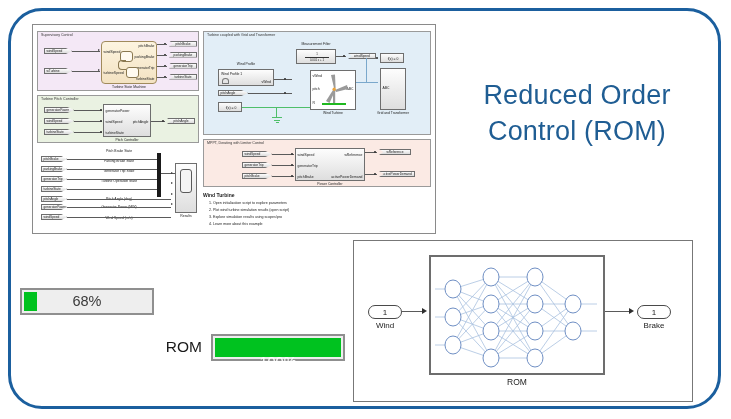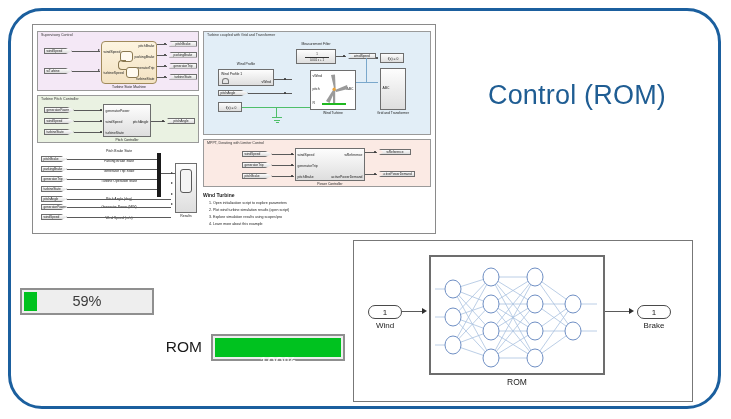--- a/index.html
+++ b/index.html
@@ -362,29 +362,30 @@
       <div class="lbl b" style="left:0;top:0;font-size:5px;">Wind Turbine</div>
       <div class="lbl" style="left:6px;top:9px;font-size:3.6px;">1. Open initialization script to explore parameters</div>
       <div class="lbl" style="left:6px;top:16px;font-size:3.6px;">2. Plot wind turbine simulation results (open script)</div>
       <div class="lbl" style="left:6px;top:23px;font-size:3.6px;">3. Explore simulation results using scopes/pro</div>
       <div class="lbl" style="left:6px;top:30px;font-size:3.6px;">4. Learn more about this example</div>
     </div>
 
   </div>
 
   <div id="rom-title">
+    <div>Reduced Order</div>
     <div>Control (ROM)</div>
   </div>
 
   <div id="simtime">
 
     <div class="bar-row" style="top:36px;">
       <div class="bar-outer">
         <div class="bar-fill" style="width:10%;"></div>
-        <div class="bar-text">59%</div>
+        <div class="bar-text">68%</div>
       </div>
     </div>
 
     <div class="bar-row" style="top:82px;">
       <div class="bar-label">ROM</div>
       <div class="bar-outer">
         <div class="bar-fill" style="width:calc(100% - 4px);"></div>
         <div class="bar-text onfill">100%</div>
       </div>
     </div>

